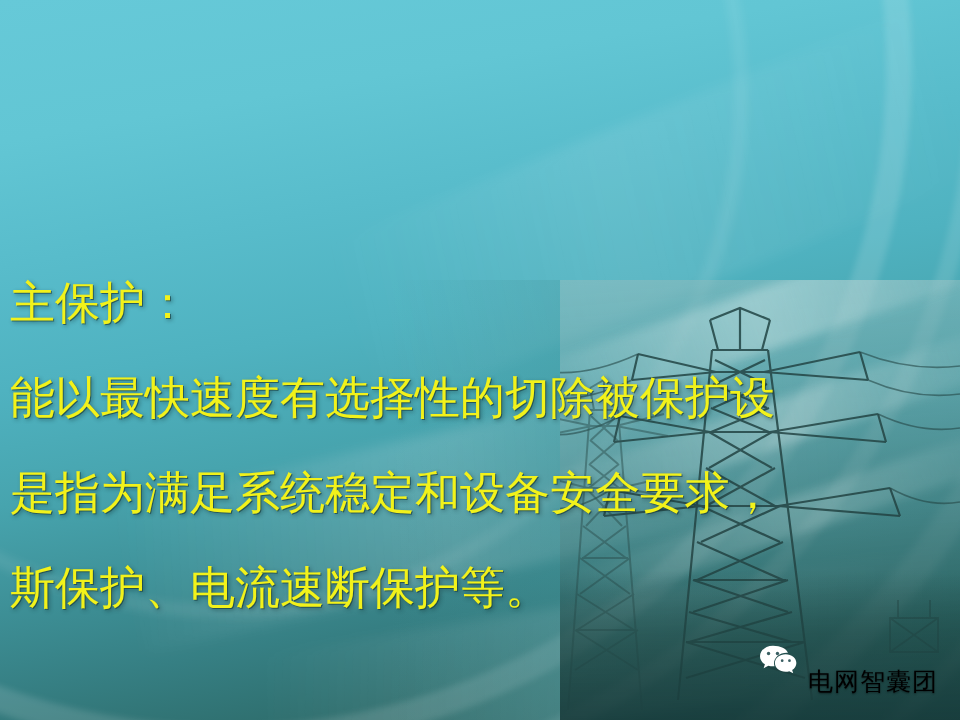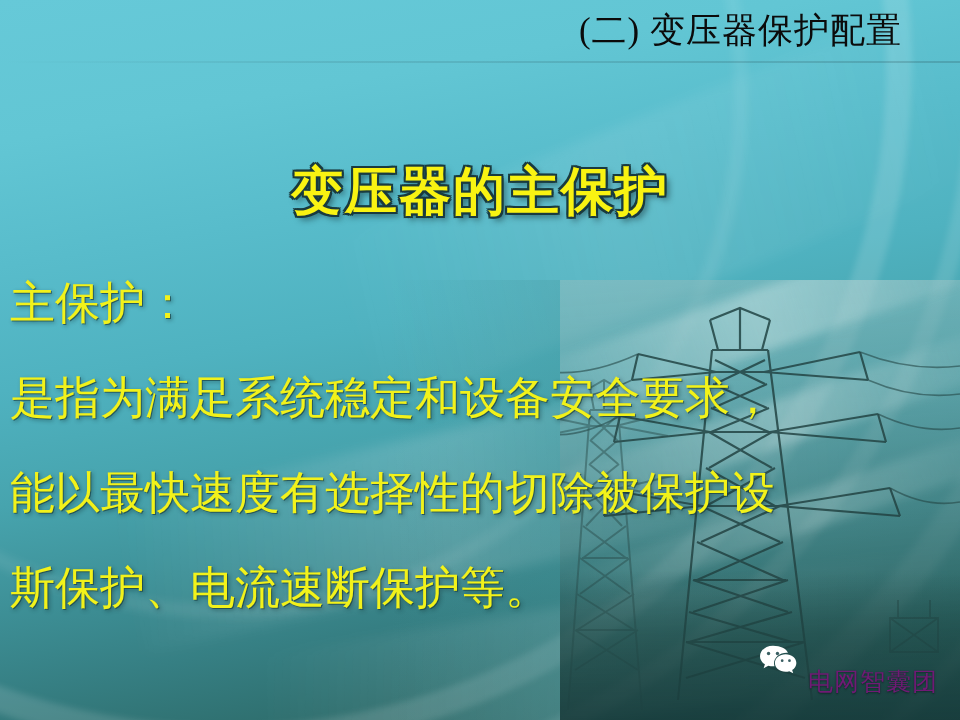--- a/index.html
+++ b/index.html
@@ -181,21 +181,21 @@
     right: 22px;
     bottom: 22px;
     display: flex;
     align-items: center;
     gap: 10px;
   }
   .wm-icon { width: 40px; height: 34px; display: block; }
   .wm-text {
     font-family: "Liberation Sans", "DejaVu Sans", sans-serif;
     font-size: 25px;
-    color: #701a75;
+    color: #000000;
     letter-spacing: 1px;
     text-shadow: 0 1px 2px rgba(0,0,0,0.45);
     white-space: nowrap;
     margin-top: 44px;
   }
 </style>
 </head>
 <body>
 
 <div id="slide">
@@ -281,31 +281,26 @@
       <g stroke="#23403f" stroke-width="1.8" fill="none" opacity="0.5">
         <path d="M330 372 L330 338 L378 338 L378 372 Z"></path>
         <path d="M330 338 L378 372 M378 338 L330 372"></path>
         <path d="M338 338 L338 320 M370 338 L370 320"></path>
       </g>
     </svg>
 
     <div class="ground"></div>
   </div>
 
-  <div class="header">
-    <div class="header-title">(二) 变压器保护配置</div>
-    <div class="header-rule"></div>
-  </div>
-
-  <div class="slide-title">变压器的主保护</div>
+
 
   <div class="body-block">
     <div class="body-line">主保护：</div>
+    <div class="body-line">能以最快速度有选择性的切除被保护设</div>
     <div class="body-line">是指为满足系统稳定和设备安全要求，</div>
-    <div class="body-line">能以最快速度有选择性的切除被保护设</div>
     <div class="body-line">斯保护、电流速断保护等。</div>
   </div>
 
   <div class="watermark">
     <svg class="wm-icon" viewBox="0 0 44 36" aria-hidden="true">
       <path d="M16.5 2.2C8.6 2.2 2.2 7.4 2.2 13.8c0 3.6 2.1 6.8 5.4 8.9L6.2 27l5.2-2.7c1.6.45 3.35.7 5.1.7.55 0 1.1-.03 1.65-.08-.35-1.05-.55-2.15-.55-3.3 0-6.4 6.2-11.6 13.85-11.6.5 0 1 .02 1.5.07C31.5 5.6 24.7 2.2 16.5 2.2z" fill="#ffffff"></path>
       <circle cx="11.6" cy="10.8" r="1.85" fill="#3a5f63"></circle>
       <circle cx="21.4" cy="10.8" r="1.85" fill="#3a5f63"></circle>
       <path d="M42.2 21.3c0-5.3-5.3-9.6-11.8-9.6s-11.8 4.3-11.8 9.6c0 5.3 5.3 9.6 11.8 9.6 1.4 0 2.75-.2 4-.56l4.3 2.25-1.1-3.6c2.85-1.75 4.6-4.5 4.6-7.69z" fill="#ffffff"></path>
       <circle cx="26.6" cy="18.8" r="1.5" fill="#3a5f63"></circle>

